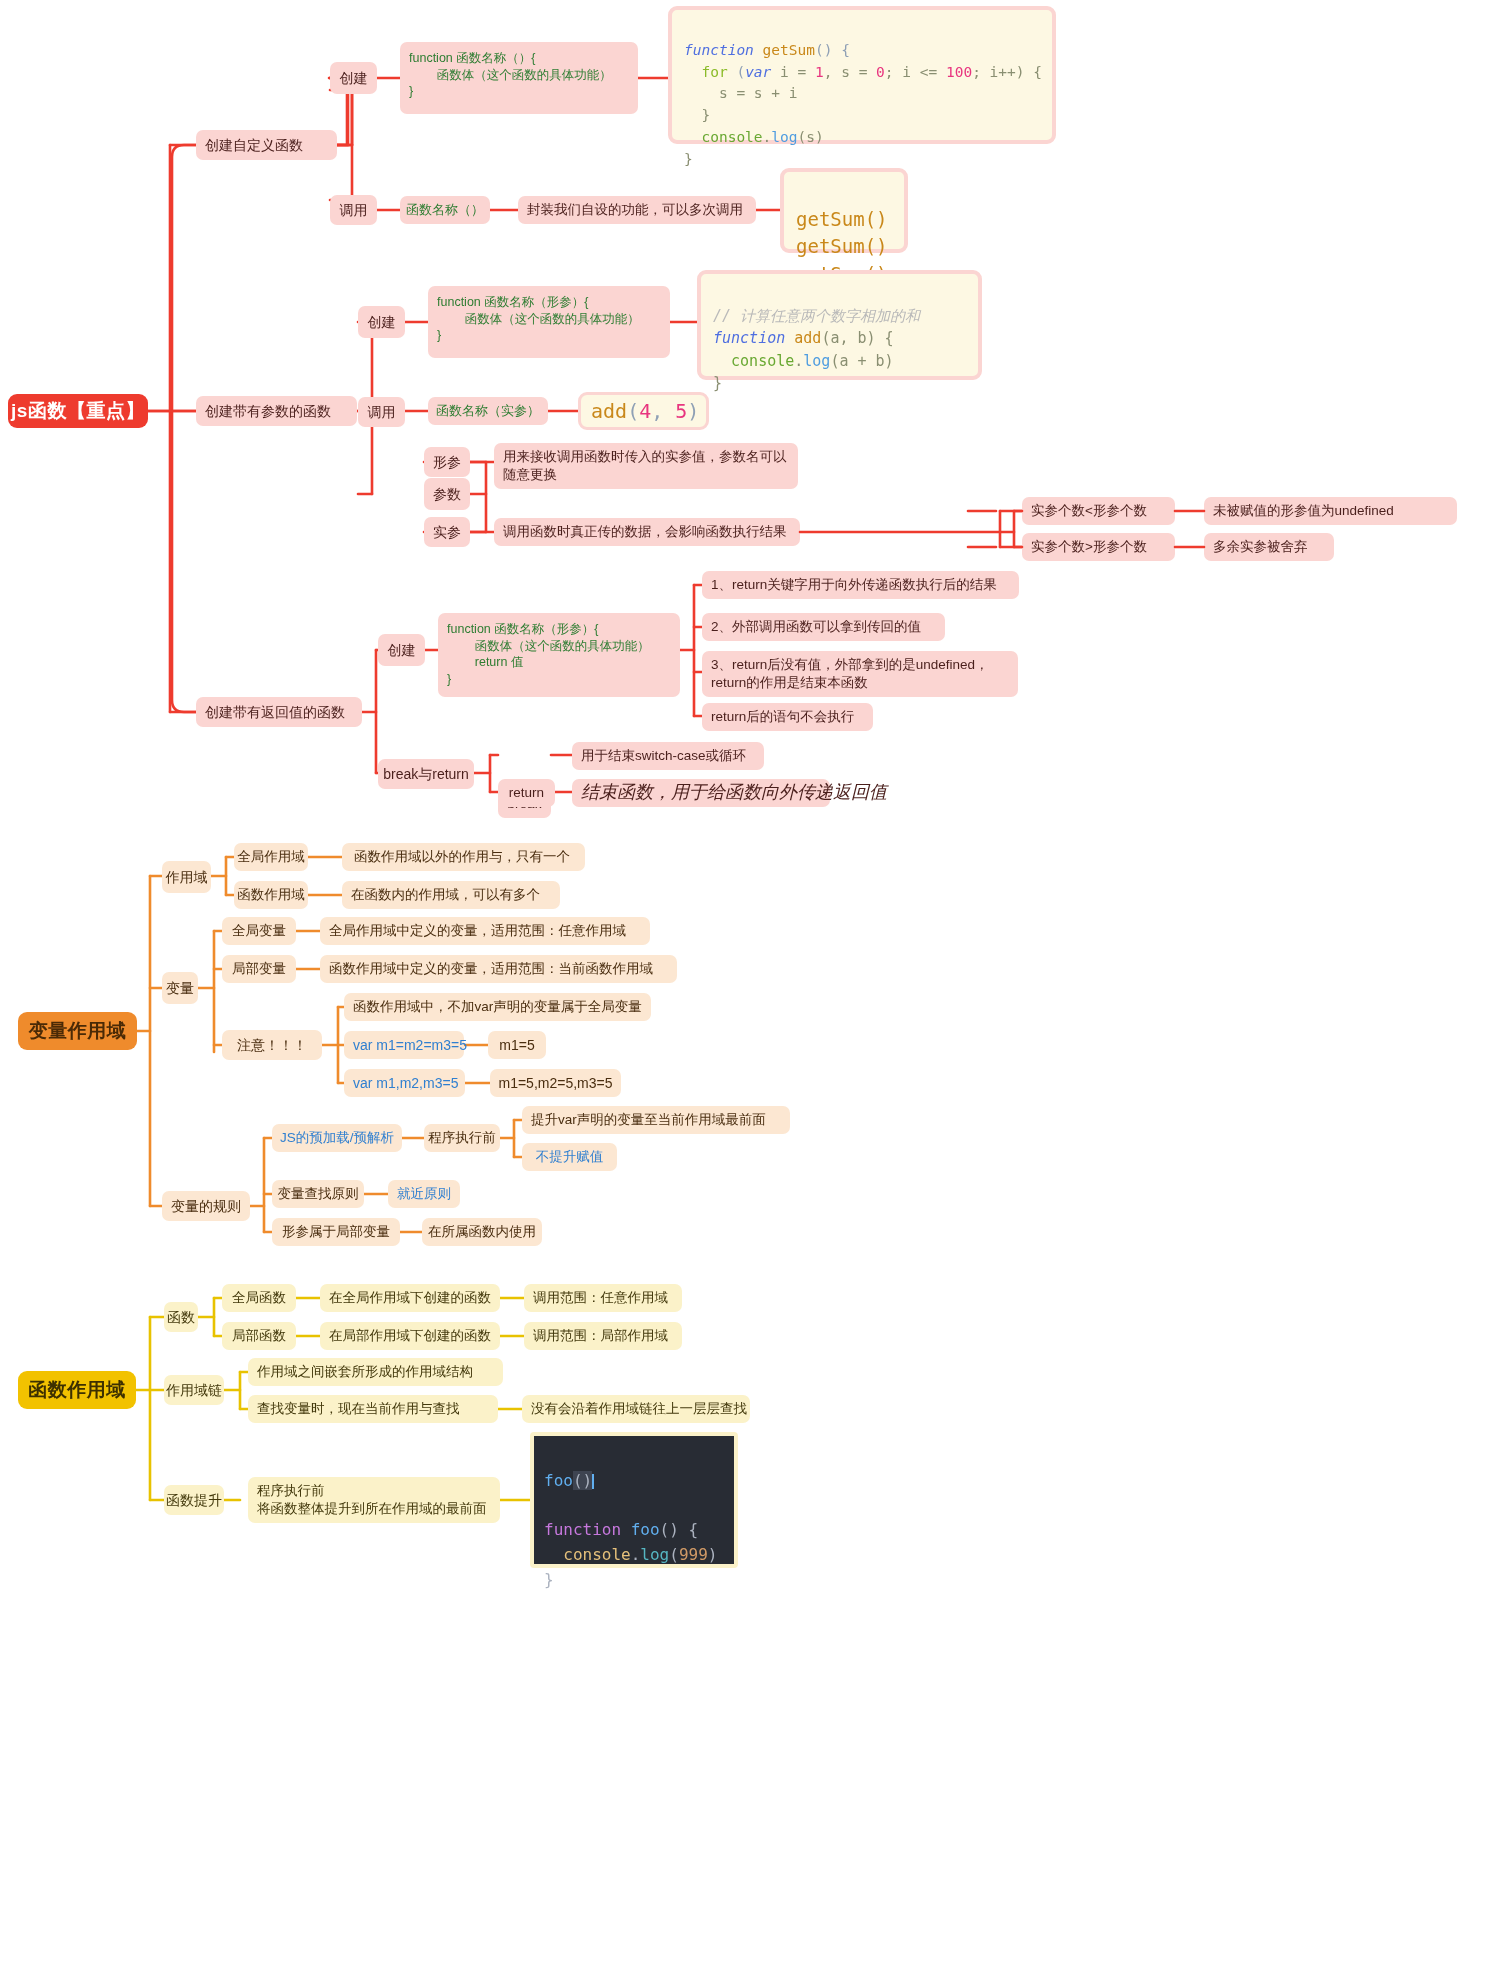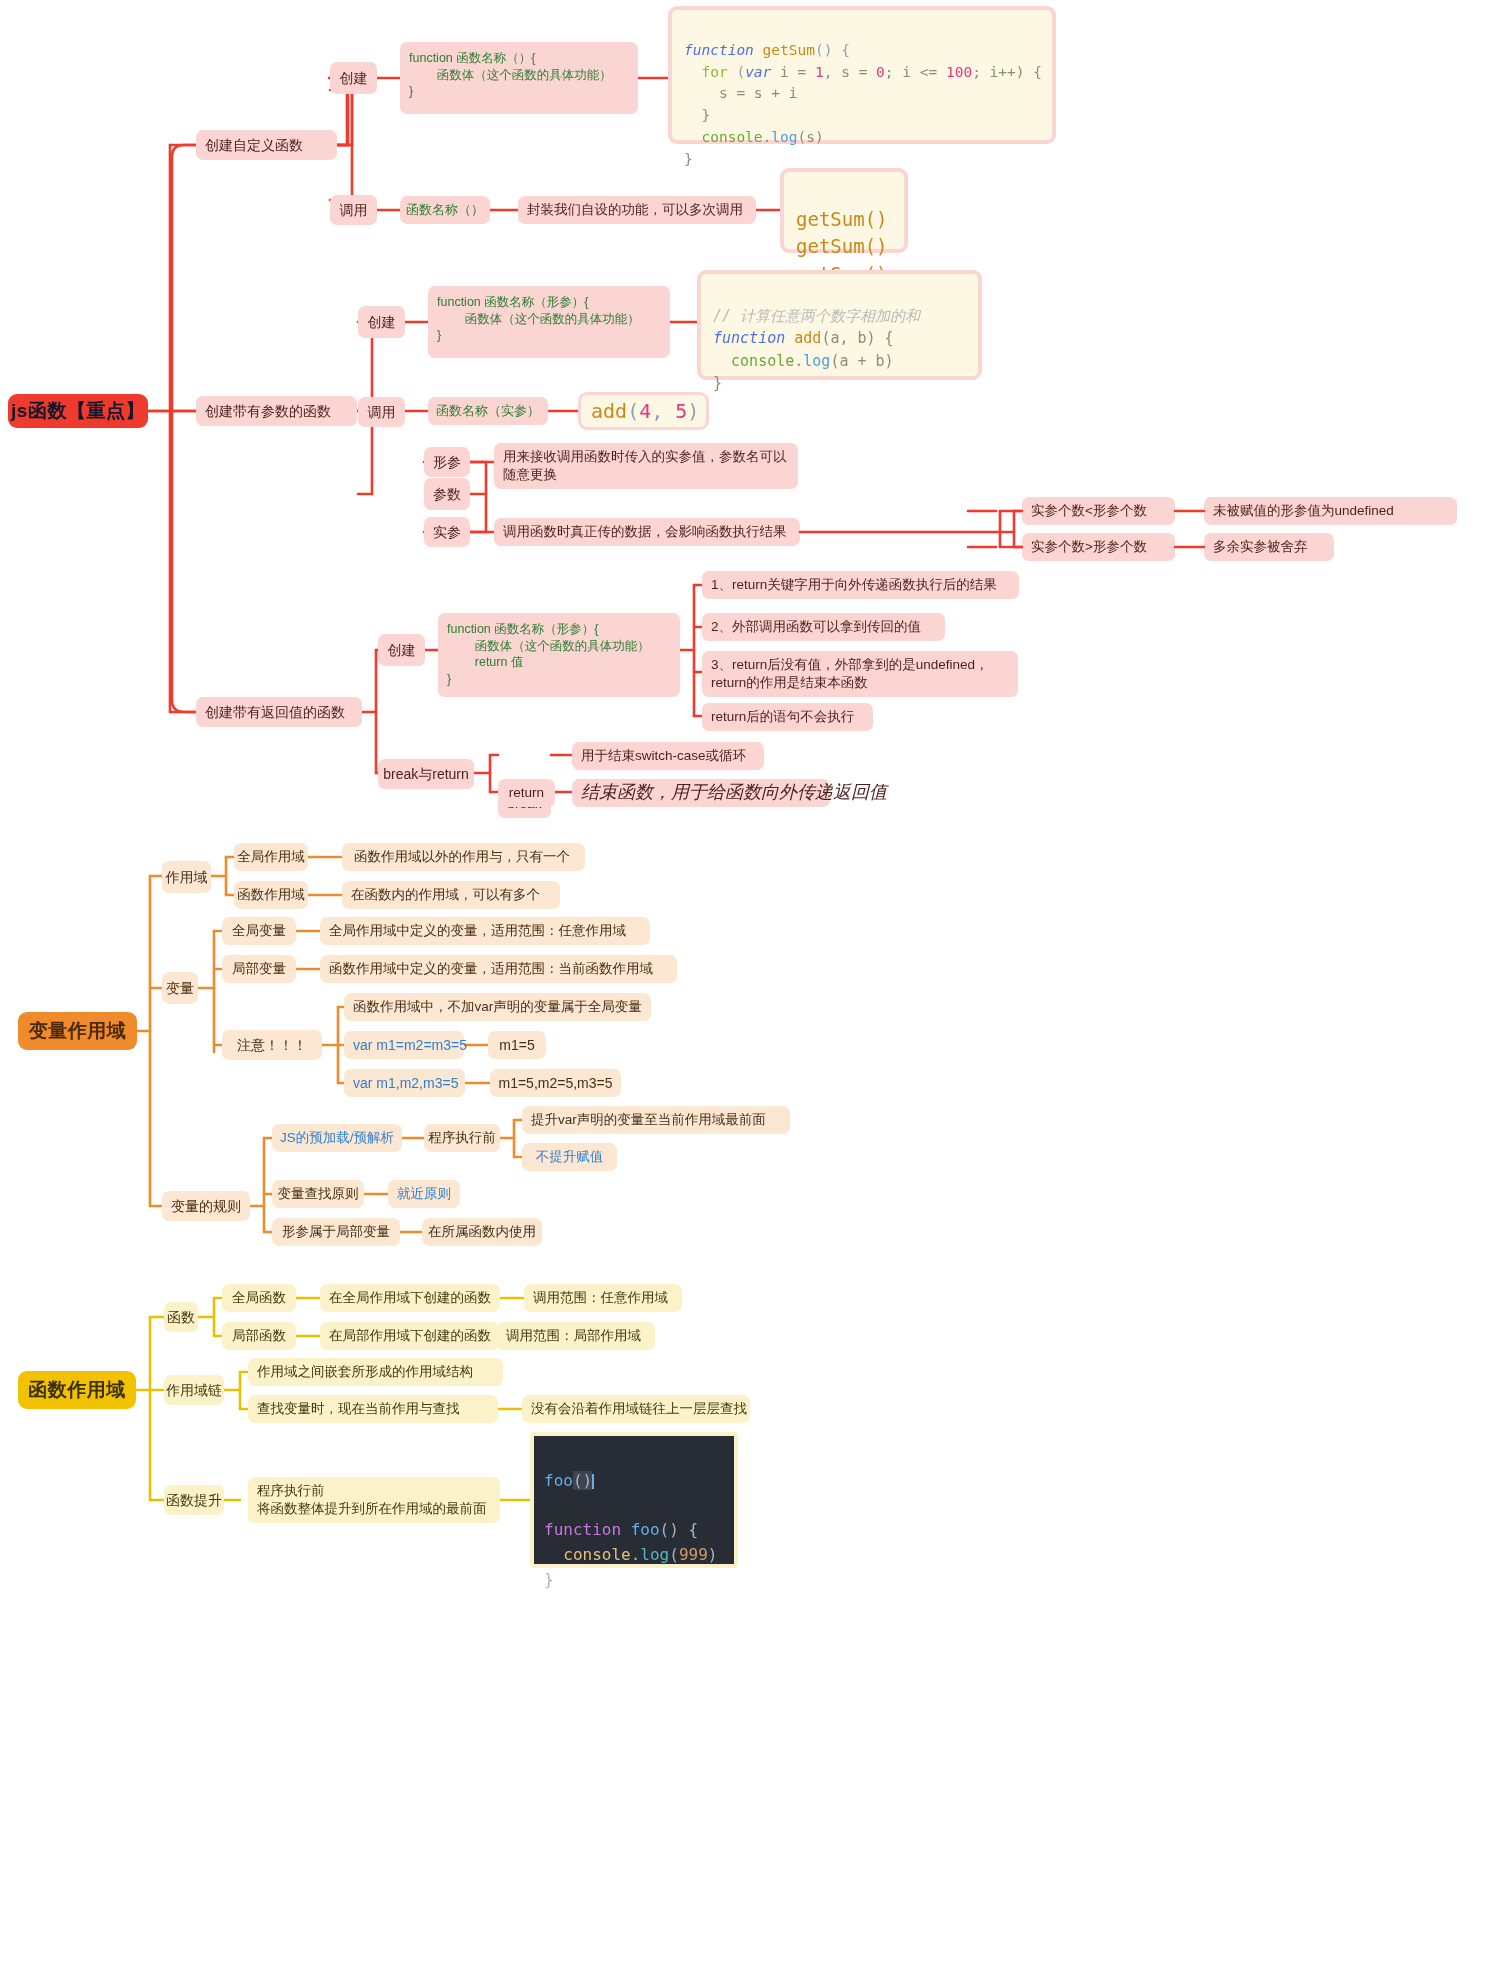--- a/index.html
+++ b/index.html
@@ -23,21 +23,21 @@
     box-sizing:border-box;
     border-radius:7px;
     display:flex;
     align-items:center;
     line-height:1.32;
     white-space:pre;
   }
   
   .root{
     font-weight:bold;
-    color:#0f172a;
+    color:#ffffff;
     justify-content:center;
     border-radius:9px;
     font-size:19px;
     letter-spacing:.5px;
   }
   .root.red{background:#ee3b2e;}
   .root.orange{background:#ef8b2c;color:#4a2a06;}
   .root.yellow{background:#f2c200;color:#3d3000;}
 
   
@@ -562,21 +562,21 @@
   </div>
 
   <div class="node pad t-yellow" style="left:222px;top:1322px;width:74px;height:28px;font-size:13.5px;justify-content:center;">
     <span>局部函数</span>
   </div>
 
   <div class="node pad t-yellow" style="left:320px;top:1322px;width:180px;height:28px;font-size:13.5px;">
     <span>在局部作用域下创建的函数</span>
   </div>
 
-  <div class="node pad t-yellow" style="left:497px;top:1322px;width:158px;height:28px;font-size:13.5px;">
+  <div class="node pad t-yellow" style="left:524px;top:1322px;width:158px;height:28px;font-size:13.5px;">
     <span>调用范围：局部作用域</span>
   </div>
 
   <div class="node pad t-yellow" style="left:164px;top:1375px;width:60px;height:30px;font-size:14px;justify-content:center;">
     <span>作用域链</span>
   </div>
 
   <div class="node pad t-yellow" style="left:248px;top:1358px;width:255px;height:28px;font-size:13.5px;">
     <span>作用域之间嵌套所形成的作用域结构</span>
   </div>

